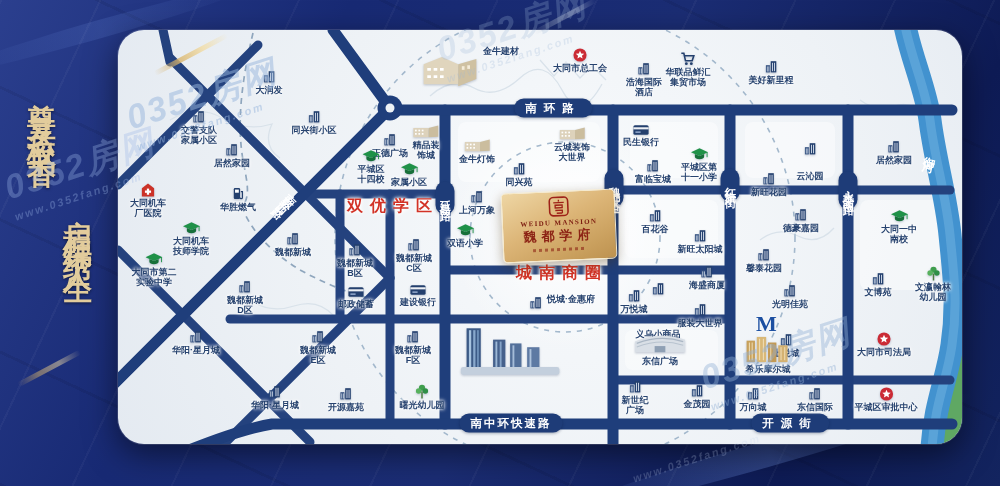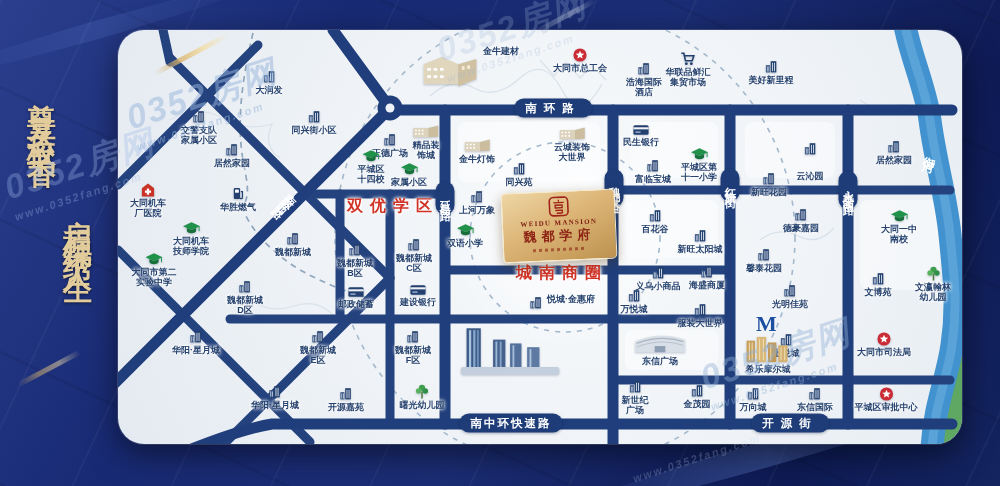--- a/index.html
+++ b/index.html
@@ -573,21 +573,21 @@
         <span class="ic"><svg width="17" height="13" viewBox="0 0 22 16">
             <path d="M11 0L22 5 11 10 0 5z" fill="#1f9148"></path>
             <path d="M5 7.2v3.8c0 1.7 2.7 3 6 3s6-1.3 6-3V7.2l-6 2.8z" fill="#17703a"></path>
             <rect x="20.2" y="5" width="1.2" height="6.5" fill="#1f9148"></rect>
           </svg></span>
         <span class="lb">
           <div>大同一中</div>
           <div>南校</div>
         </span>
       </div>
-      <div class="poi" style="left: 658px; top: 264px;">
+      <div class="poi" style="left: 658px; top: 280px; gap: 32px;">
         <span class="ic"><svg width="16" height="16" viewBox="0 0 20 20">
             <rect x="3" y="9" width="5" height="9" fill="#33507f"></rect>
             <rect x="9" y="4" width="7" height="14" fill="#24406e"></rect>
             <rect x="10.6" y="6" width="1.2" height="10.5" fill="#cfd9e8"></rect>
             <rect x="13.2" y="6" width="1.2" height="10.5" fill="#cfd9e8"></rect>
             <rect x="4.2" y="10.5" width="1" height="6.5" fill="#cfd9e8"></rect>
             <rect x="6.2" y="10.5" width="1" height="6.5" fill="#cfd9e8"></rect>
           </svg></span>
         <span class="lb">
           <div>义乌小商品</div>

